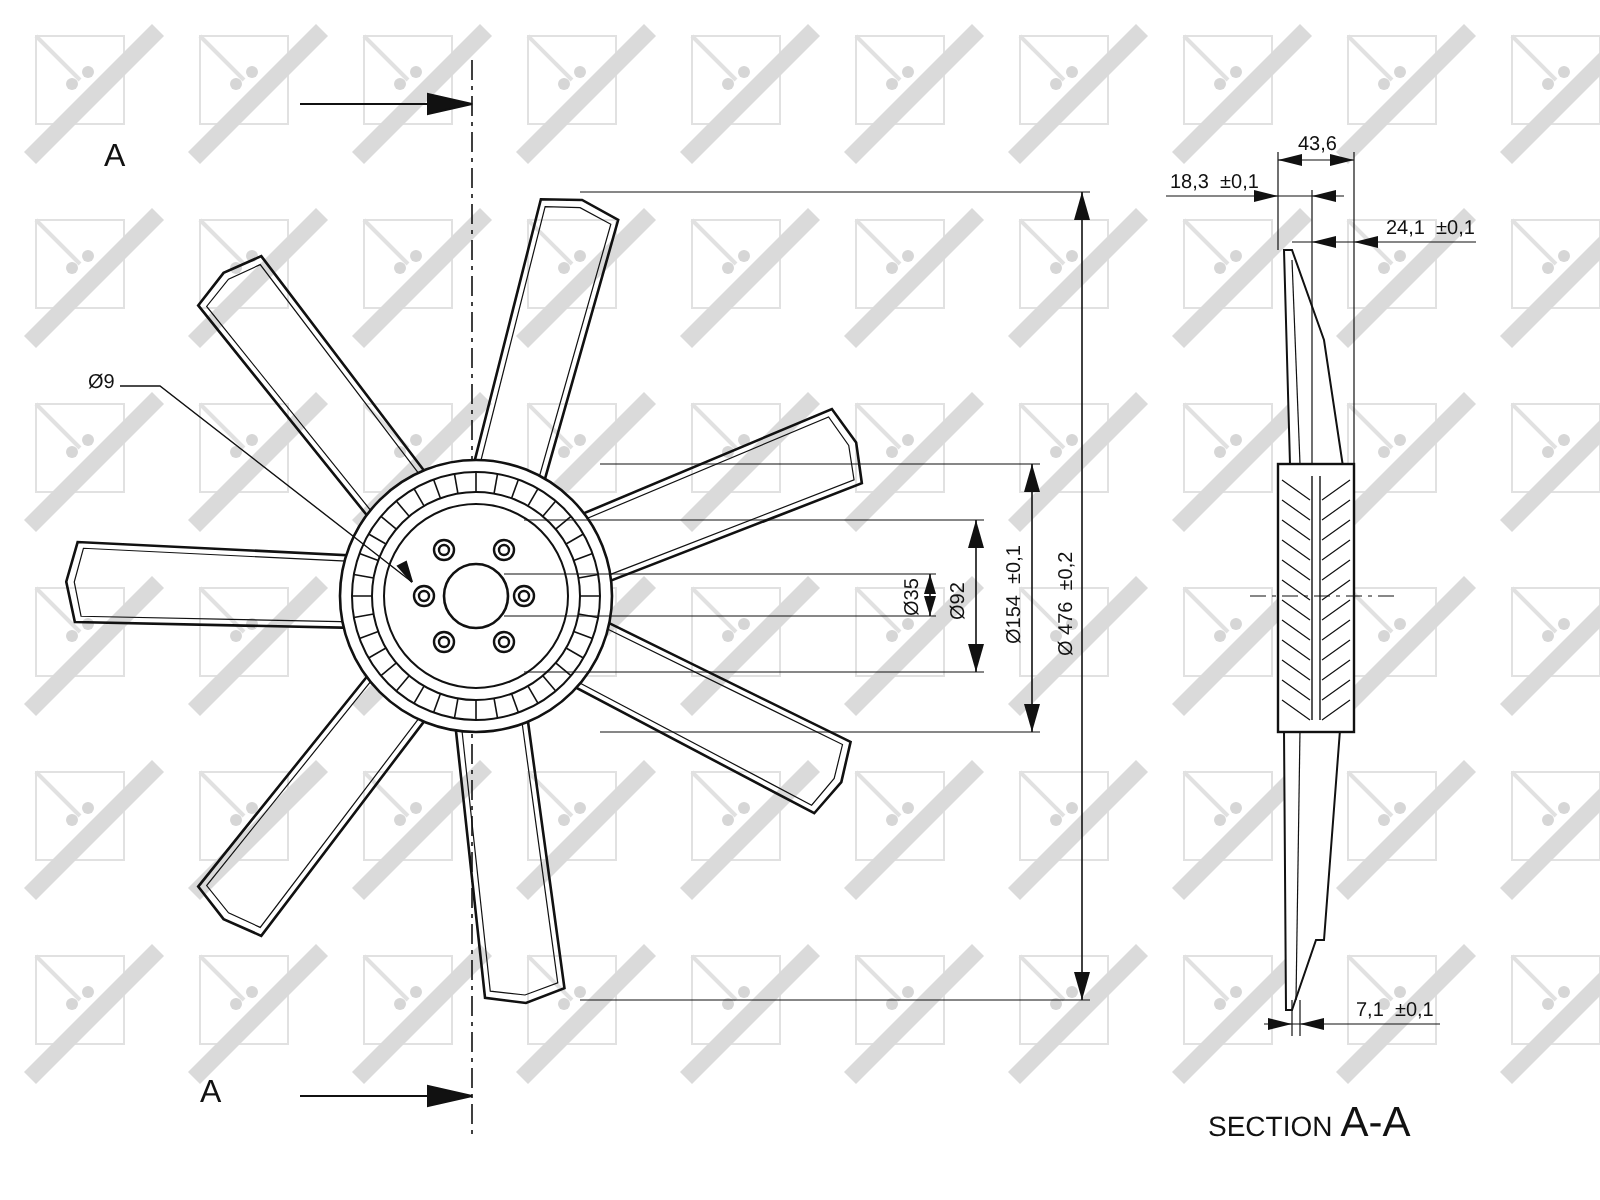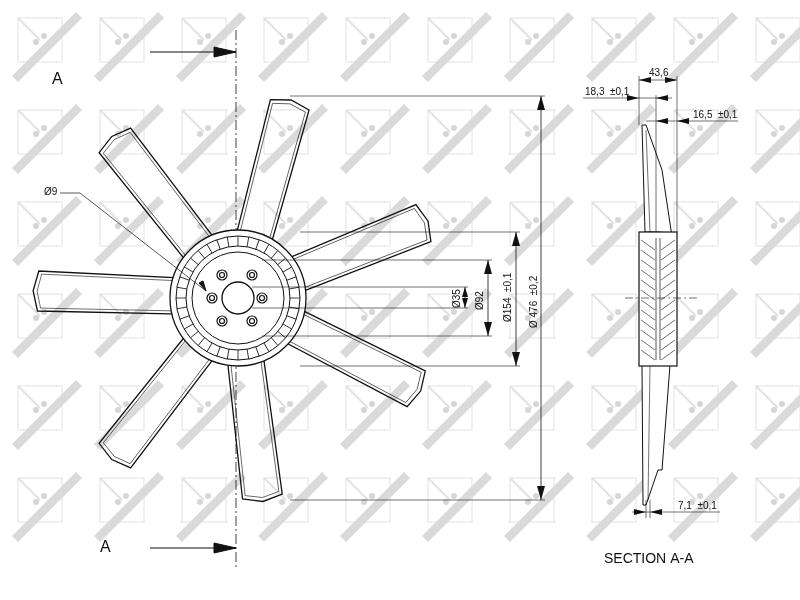--- a/index.html
+++ b/index.html
@@ -3,21 +3,21 @@
 <meta charset="utf-8">
 <style>
   html, body { margin:0; padding:0; background:#ffffff; }
   body { width:800px; height:600px; position:relative; overflow:hidden;
          font-family:"Liberation Sans", sans-serif; color:#111; }
   svg { position:absolute; left:0; top:0; }
   .lbl { position:absolute; font-size:10px; color:#111; white-space:nowrap; }
   .big { font-size:16px; }
   .vert { transform-origin:left top; transform:rotate(-90deg); }
   .sect { position:absolute; left:604px; top:550px; font-size:14px; }
-  .sect .aa { font-size:14px; margin-left:4px; }
+  .sect .aa { font-size:21px; margin-left:4px; }
 </style>
 </head>
 <body>
 
 <svg width="800" height="600">
   <defs>
     <g id="wm">
       <rect x="0" y="0" width="44" height="44" fill="none" stroke="#dcdcdc" stroke-width="1"></rect>
       <line x1="0" y1="0" x2="22" y2="22" stroke="#dcdcdc" stroke-width="2"></line>
       <path d="M-6 58 L58 -6 L64 0 L0 64 Z" fill="#d4d4d4"></path>
@@ -270,18 +270,18 @@
 
 <span class="lbl" style="left:44px;top:186px;">Ø9</span>
 
 <span class="lbl vert" style="left:451px;top:308px;">Ø35</span>
 <span class="lbl vert" style="left:474px;top:310px;">Ø92</span>
 <span class="lbl vert" style="left:502px;top:322px;"><span>Ø154</span>&nbsp;&nbsp;<span>±0,1</span></span>
 <span class="lbl vert" style="left:528px;top:328px;"><span>Ø 476</span>&nbsp;&nbsp;<span>±0,2</span></span>
 
 <span class="lbl" style="left:649px;top:67px;text-align:center;">43,6</span>
 <span class="lbl" style="left:585px;top:86px;"><span>18,3</span>&nbsp;&nbsp;<span>±0,1</span></span>
-<span class="lbl" style="left:693px;top:109px;"><span>16,5</span>&nbsp;&nbsp;<span>±0,1</span></span>
+<span class="lbl" style="left:693px;top:109px;"><span>24,1</span>&nbsp;&nbsp;<span>±0,1</span></span>
 <span class="lbl" style="left:678px;top:500px;"><span>7,1</span>&nbsp;&nbsp;<span>±0,1</span></span>
 
 <div class="sect">
   <span>SECTION</span><span class="aa">A-A</span>
 </div>
 
 </body></html>

